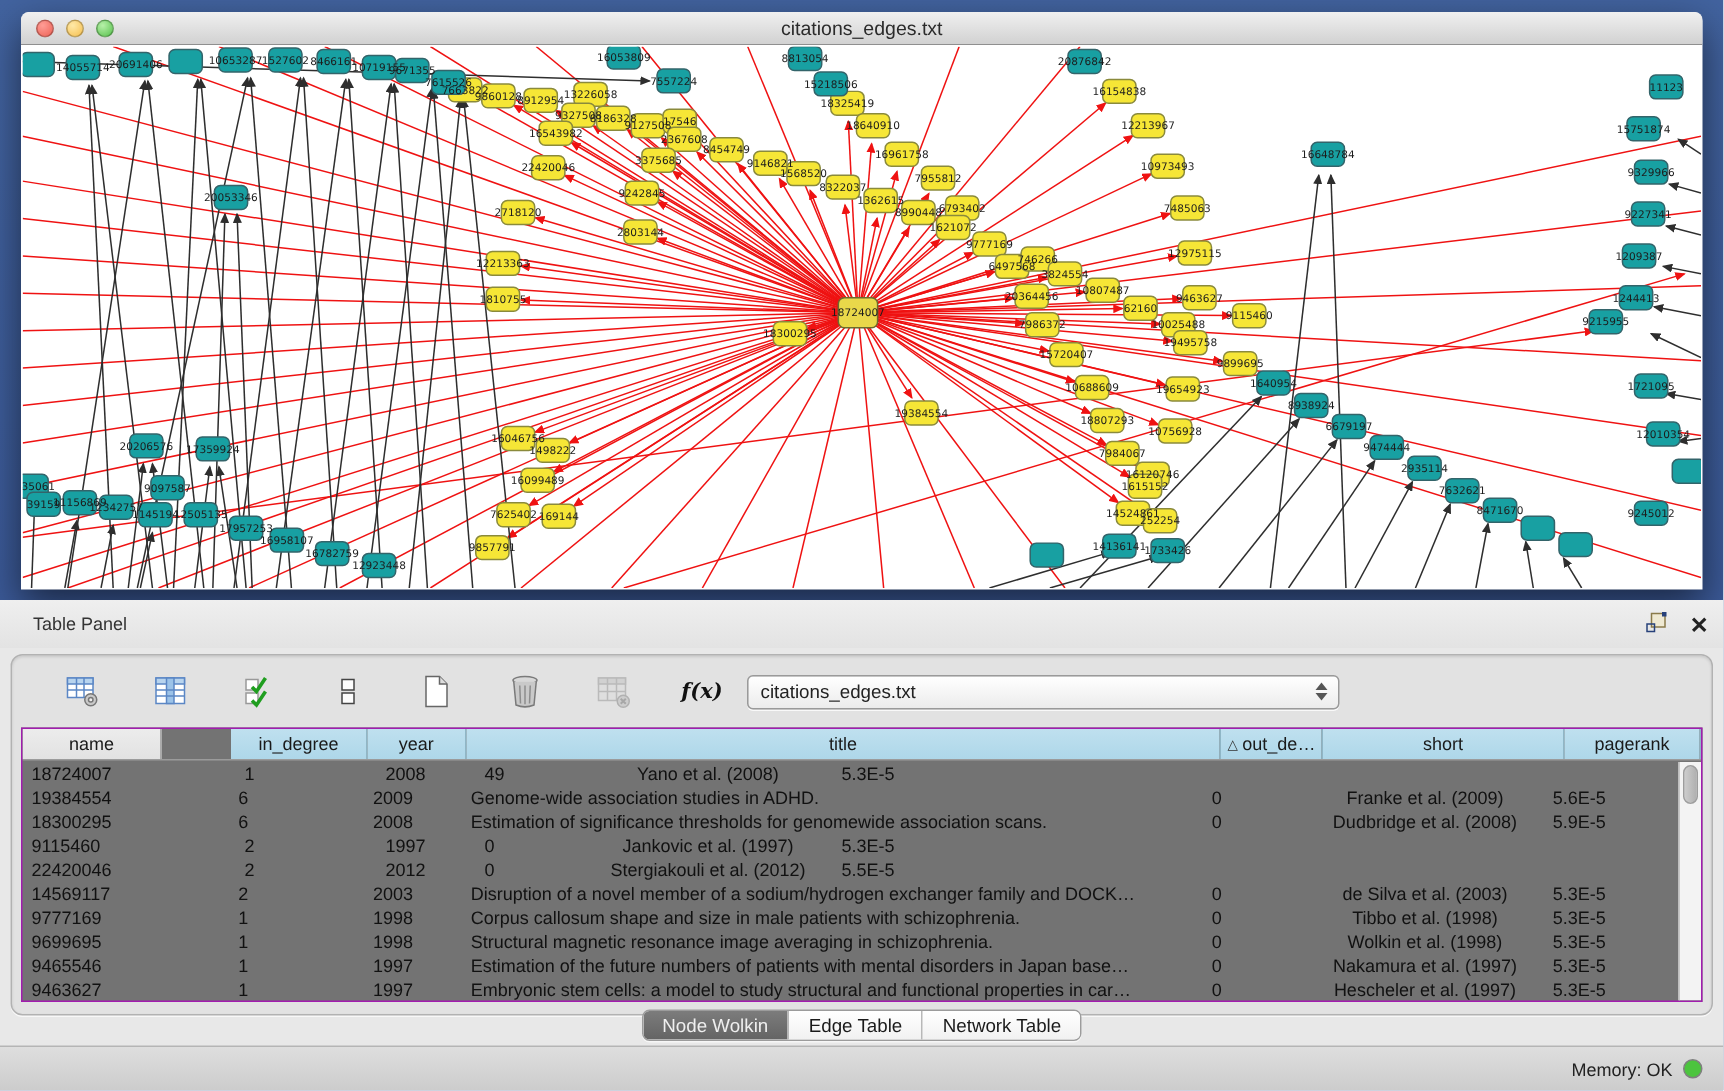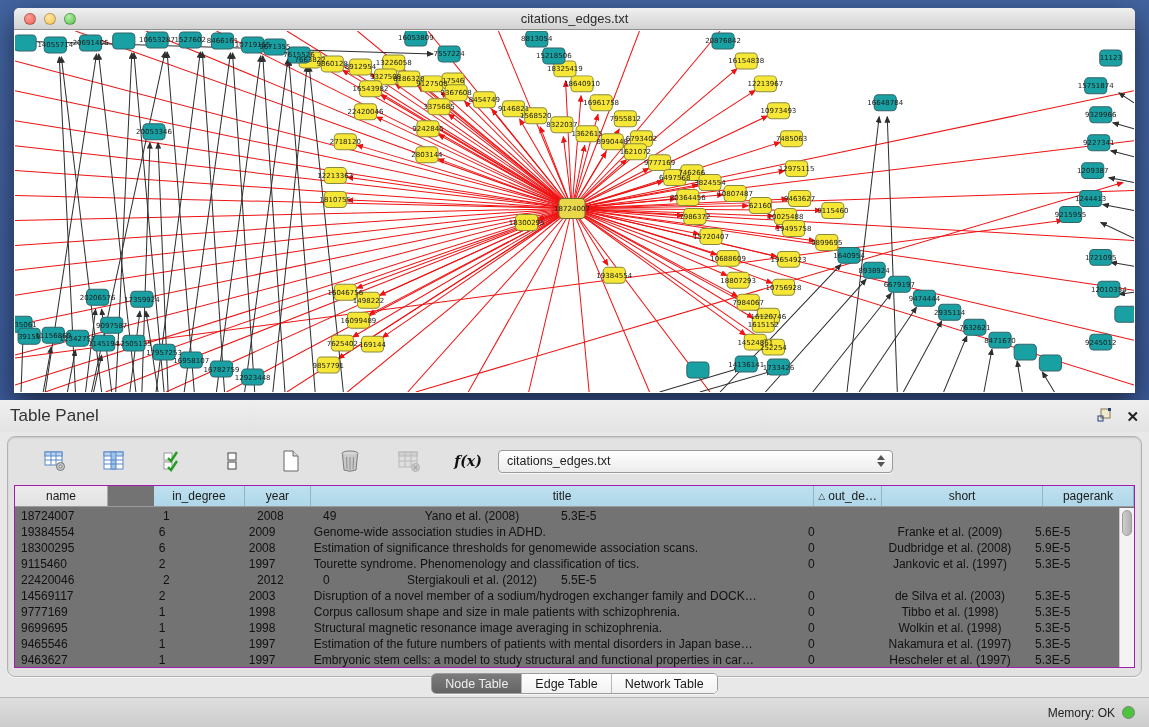--- a/index.html
+++ b/index.html
@@ -22,21 +22,21 @@
   .canvas { position:absolute; left:1px; right:1px; top:23px; bottom:1px; background:#fff; overflow:hidden; }
   .canvas svg { width:100%; height:100%; display:block; }
   .er { stroke:#ef1212; stroke-width:1; }
   .eb { stroke:#2e2e2e; stroke-width:1; }
   .gn-label { font-family:"DejaVu Sans", sans-serif; font-size:7px; fill:#1c1c1c; text-anchor:middle; }
 
   
   .table-panel { position:absolute; left:0; top:400px; width:1149px; height:327px; background:#e8e8e8; }
   .panel-header { position:absolute; left:0; right:0; top:0; height:32px; display:flex; align-items:center;
     background:linear-gradient(180deg,#efefef,#e3e3e3); }
-  .panel-title { font-size:17px; color:#333; margin-left:10px; }
+  .panel-title { font-size:12px; color:#333; margin-left:22px; }
   .ph-icons { position:absolute; right:10px; top:7px; display:flex; gap:14px; align-items:center; }
   .close-x { font-size:15px; font-weight:bold; color:#222; line-height:16px; cursor:default; }
 
   .panel-body { position:absolute; left:7px; right:7px; top:36px; bottom:50px;
     background:#e2e2e2; border:1px solid #b2b2b2; border-radius:8px;
     box-shadow:inset 0 1px 2px rgba(0,0,0,.12), 0 1px 0 rgba(255,255,255,.7); }
 
   .toolbar { position:absolute; left:10px; top:7px; height:34px; display:flex; align-items:center; gap:9px; }
   .tb-btn { width:26px; height:26px; display:flex; align-items:center; justify-content:center;margin-left:24px; }
   .fx { font-family:"DejaVu Serif", serif; font-style:italic; font-weight:bold; font-size:14px; color:#111; }
@@ -633,21 +633,20 @@
               <div class="td c2">2008</div>
               <div class="td c3">Estimation of significance thresholds for genomewide association scans.</div>
               <div class="td c4">0</div>
               <div class="td c5">Dudbridge et al. (2008)</div>
               <div class="td c6">5.9E-5</div>
             </div>
             <div class="tr">
               <div class="td c0">9115460</div>
               <div class="td c1">2</div>
               <div class="td c2">1997</div>
-              <div class="td c3">Tourette syndrome. Phenomenology and classification of tics.</div>
               <div class="td c4">0</div>
               <div class="td c5">Jankovic et al. (1997)</div>
               <div class="td c6">5.3E-5</div>
             </div>
             <div class="tr">
               <div class="td c0">22420046</div>
               <div class="td c1">2</div>
               <div class="td c2">2012</div>
               <div class="td c4">0</div>
               <div class="td c5">Stergiakouli et al. (2012)</div>
@@ -700,21 +699,21 @@
             </div>
           </div>
         <div class="vscroll">
           <div class="vthumb"></div>
         </div>
       </div>
     </div>
 
     <div class="tabs-row">
       <div class="seg-control" id="tabs-control">
-          <div class="seg active">Node Table</div>
+          <div class="seg active">Node Wolkin</div>
           <div class="seg ">Edge Table</div>
           <div class="seg ">Network Table</div>
         </div>
     </div>
 
     <div class="statusbar">
       <div class="mem">
         <span class="mem-label">Memory: OK</span>
         <span class="mem-dot" style="background: rgb(76, 196, 62);"></span>
       </div>

